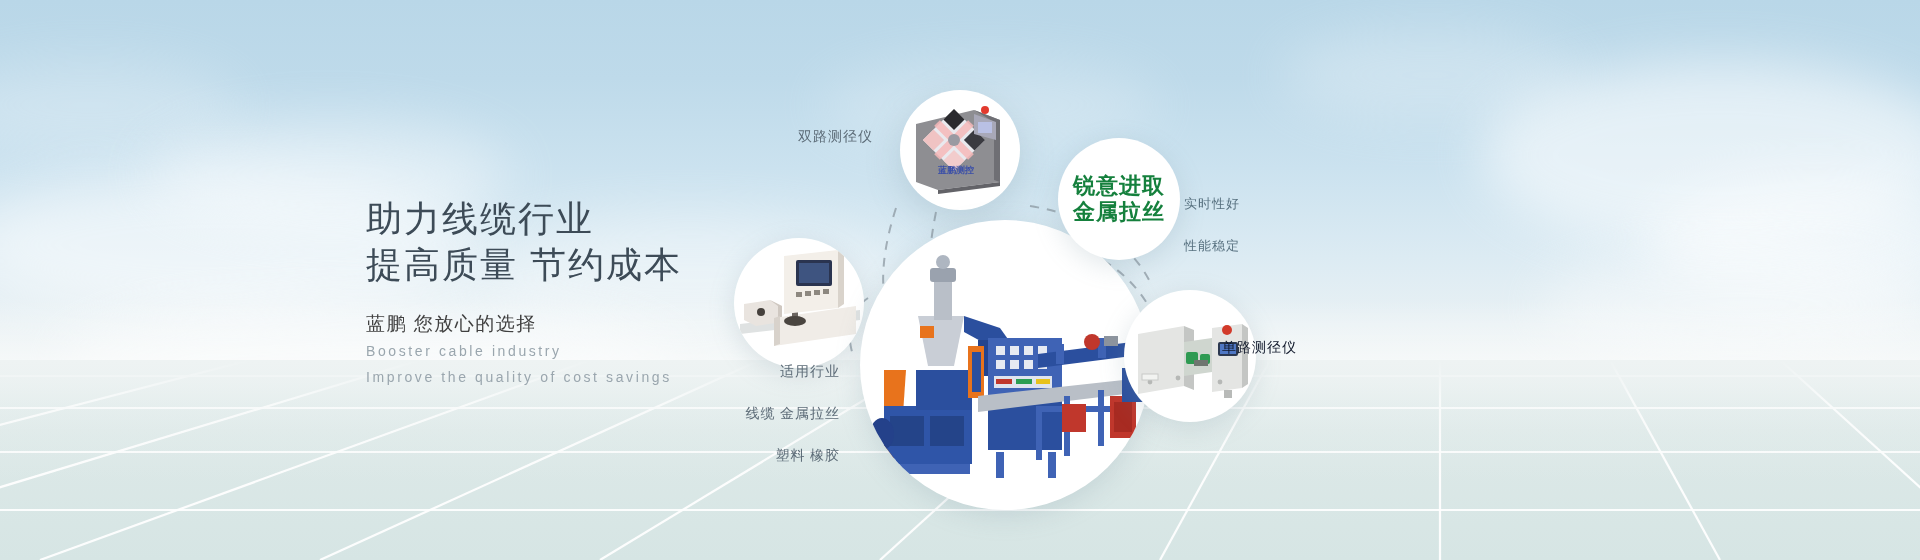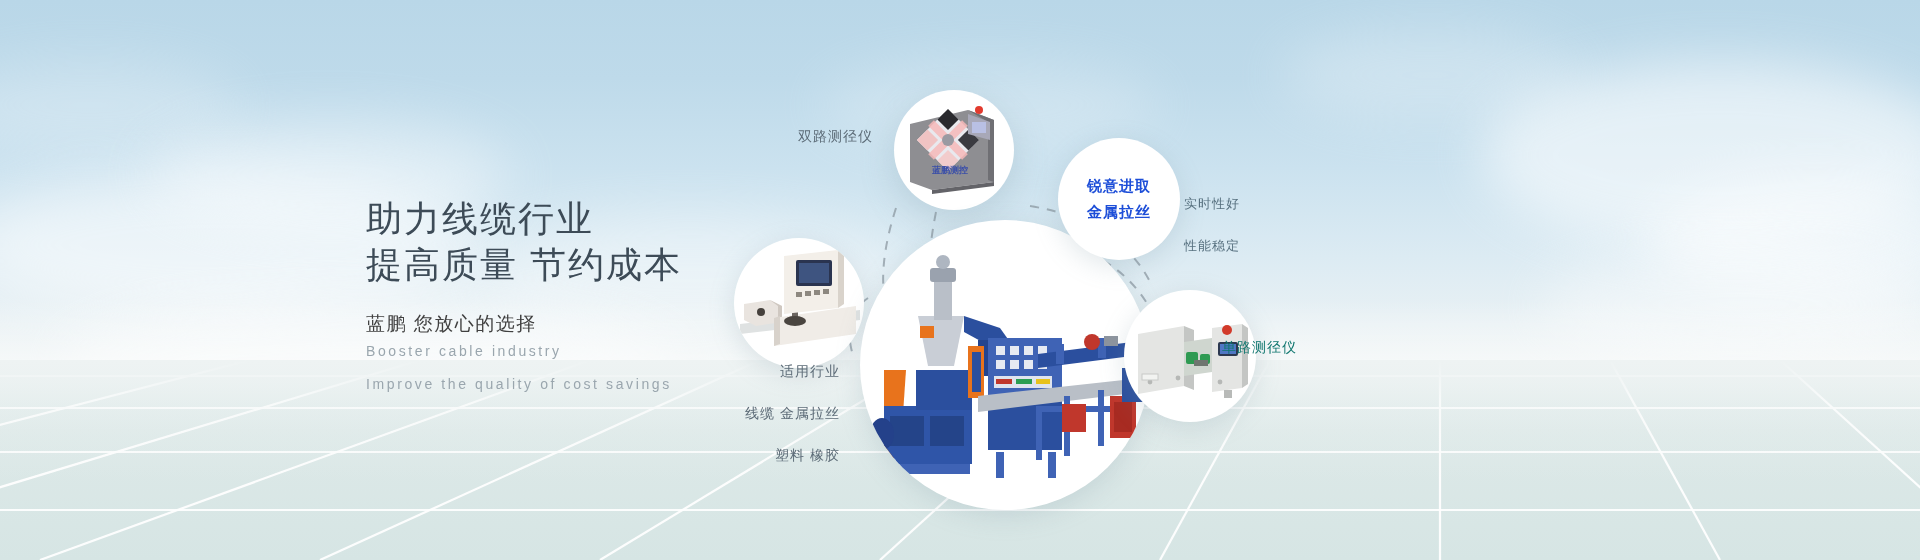--- a/index.html
+++ b/index.html
@@ -44,34 +44,34 @@
   .cluster{position:absolute;left:700px;top:60px;width:1220px;height:450px;z-index:5;}
   .arcs{position:absolute;left:0;top:0;}
 
   .bubble{position:absolute;border-radius:50%;background:#ffffff;overflow:hidden;
     box-shadow:0 6px 26px rgba(120,145,160,.22);}
   .bubble.soft{box-shadow:0 10px 34px rgba(120,145,160,.26);}
 
   
   .b-main{left:160px;top:160px;width:290px;height:290px;}
   
-  .b-top{left:194px;top:30px;width:120px;height:120px;}
+  .b-top{left:200px;top:30px;width:120px;height:120px;}
   
   .b-left{left:34px;top:178px;width:130px;height:130px;}
   
   .b-right{left:424px;top:230px;width:132px;height:132px;}
   
   .b-slogan{left:358px;top:78px;width:122px;height:122px;display:flex;align-items:center;justify-content:center;}
 
-  .slogan-txt{text-align:center;font-size:15px;line-height:26px;color:#1d4ed8;font-weight:700;letter-spacing:1px;}
-
-  .lbl{position:absolute;font-size:14px;line-height:21px;color:#5c6b77;letter-spacing:1px;white-space:pre-line;}
+  .slogan-txt{text-align:center;font-size:22px;line-height:26px;color:#15803d;font-weight:700;letter-spacing:1px;}
+
+  .lbl{position:absolute;font-size:14px;line-height:21px;color:#5c6b77;letter-spacing:1px;white-space:pre-line;font-family:Liberation Serif, serif;}
   .lbl.l-top{left:98px;top:66px;}
   .lbl.l-left{left:18px;top:280px;text-align:right;width:122px;}
-  .lbl.l-right{left:522px;top:277px;color:#0f766e;}
+  .lbl.l-right{left:522px;top:277px;color:#0f172a;}
   .lbl.l-perf{left:484px;top:112px;color:#57707f;font-size:13px;line-height:21px;}
 
   
   .art{position:absolute;inset:0;}
 </style>
 </head>
 <body>
 
 <div class="banner">
 
@@ -112,21 +112,21 @@
       </g>
     </svg>
     <div class="fade"></div>
   </div>
 
   <div class="copy">
     <div class="h-line">助力线缆行业</div>
     <div class="h-line">提高质量 节约成本</div>
     <div class="h-sub">蓝鹏 您放心的选择</div>
     <div class="h-en">Booster  cable  industry</div>
-    <div class="h-en" style="margin-top:7px">Improve  the  quality  of  cost  savings</div>
+    <div class="h-en" style="margin-top:0">Improve  the  quality  of  cost  savings</div>
   </div>
 
   <div class="cluster">
 
     <svg class="arcs" width="1220" height="450" viewBox="0 0 1220 450">
       <g fill="none" stroke="#8e9aa3" stroke-width="2" stroke-dasharray="9 8" opacity=".75">
         <path d="M196,148 C176,210 182,248 196,272"></path>
         <path d="M236,152 C224,212 228,250 242,276"></path>
         <path d="M330,146 C392,156 434,186 452,226"></path>
         <path d="M340,176 C398,190 432,214 452,252"></path>

